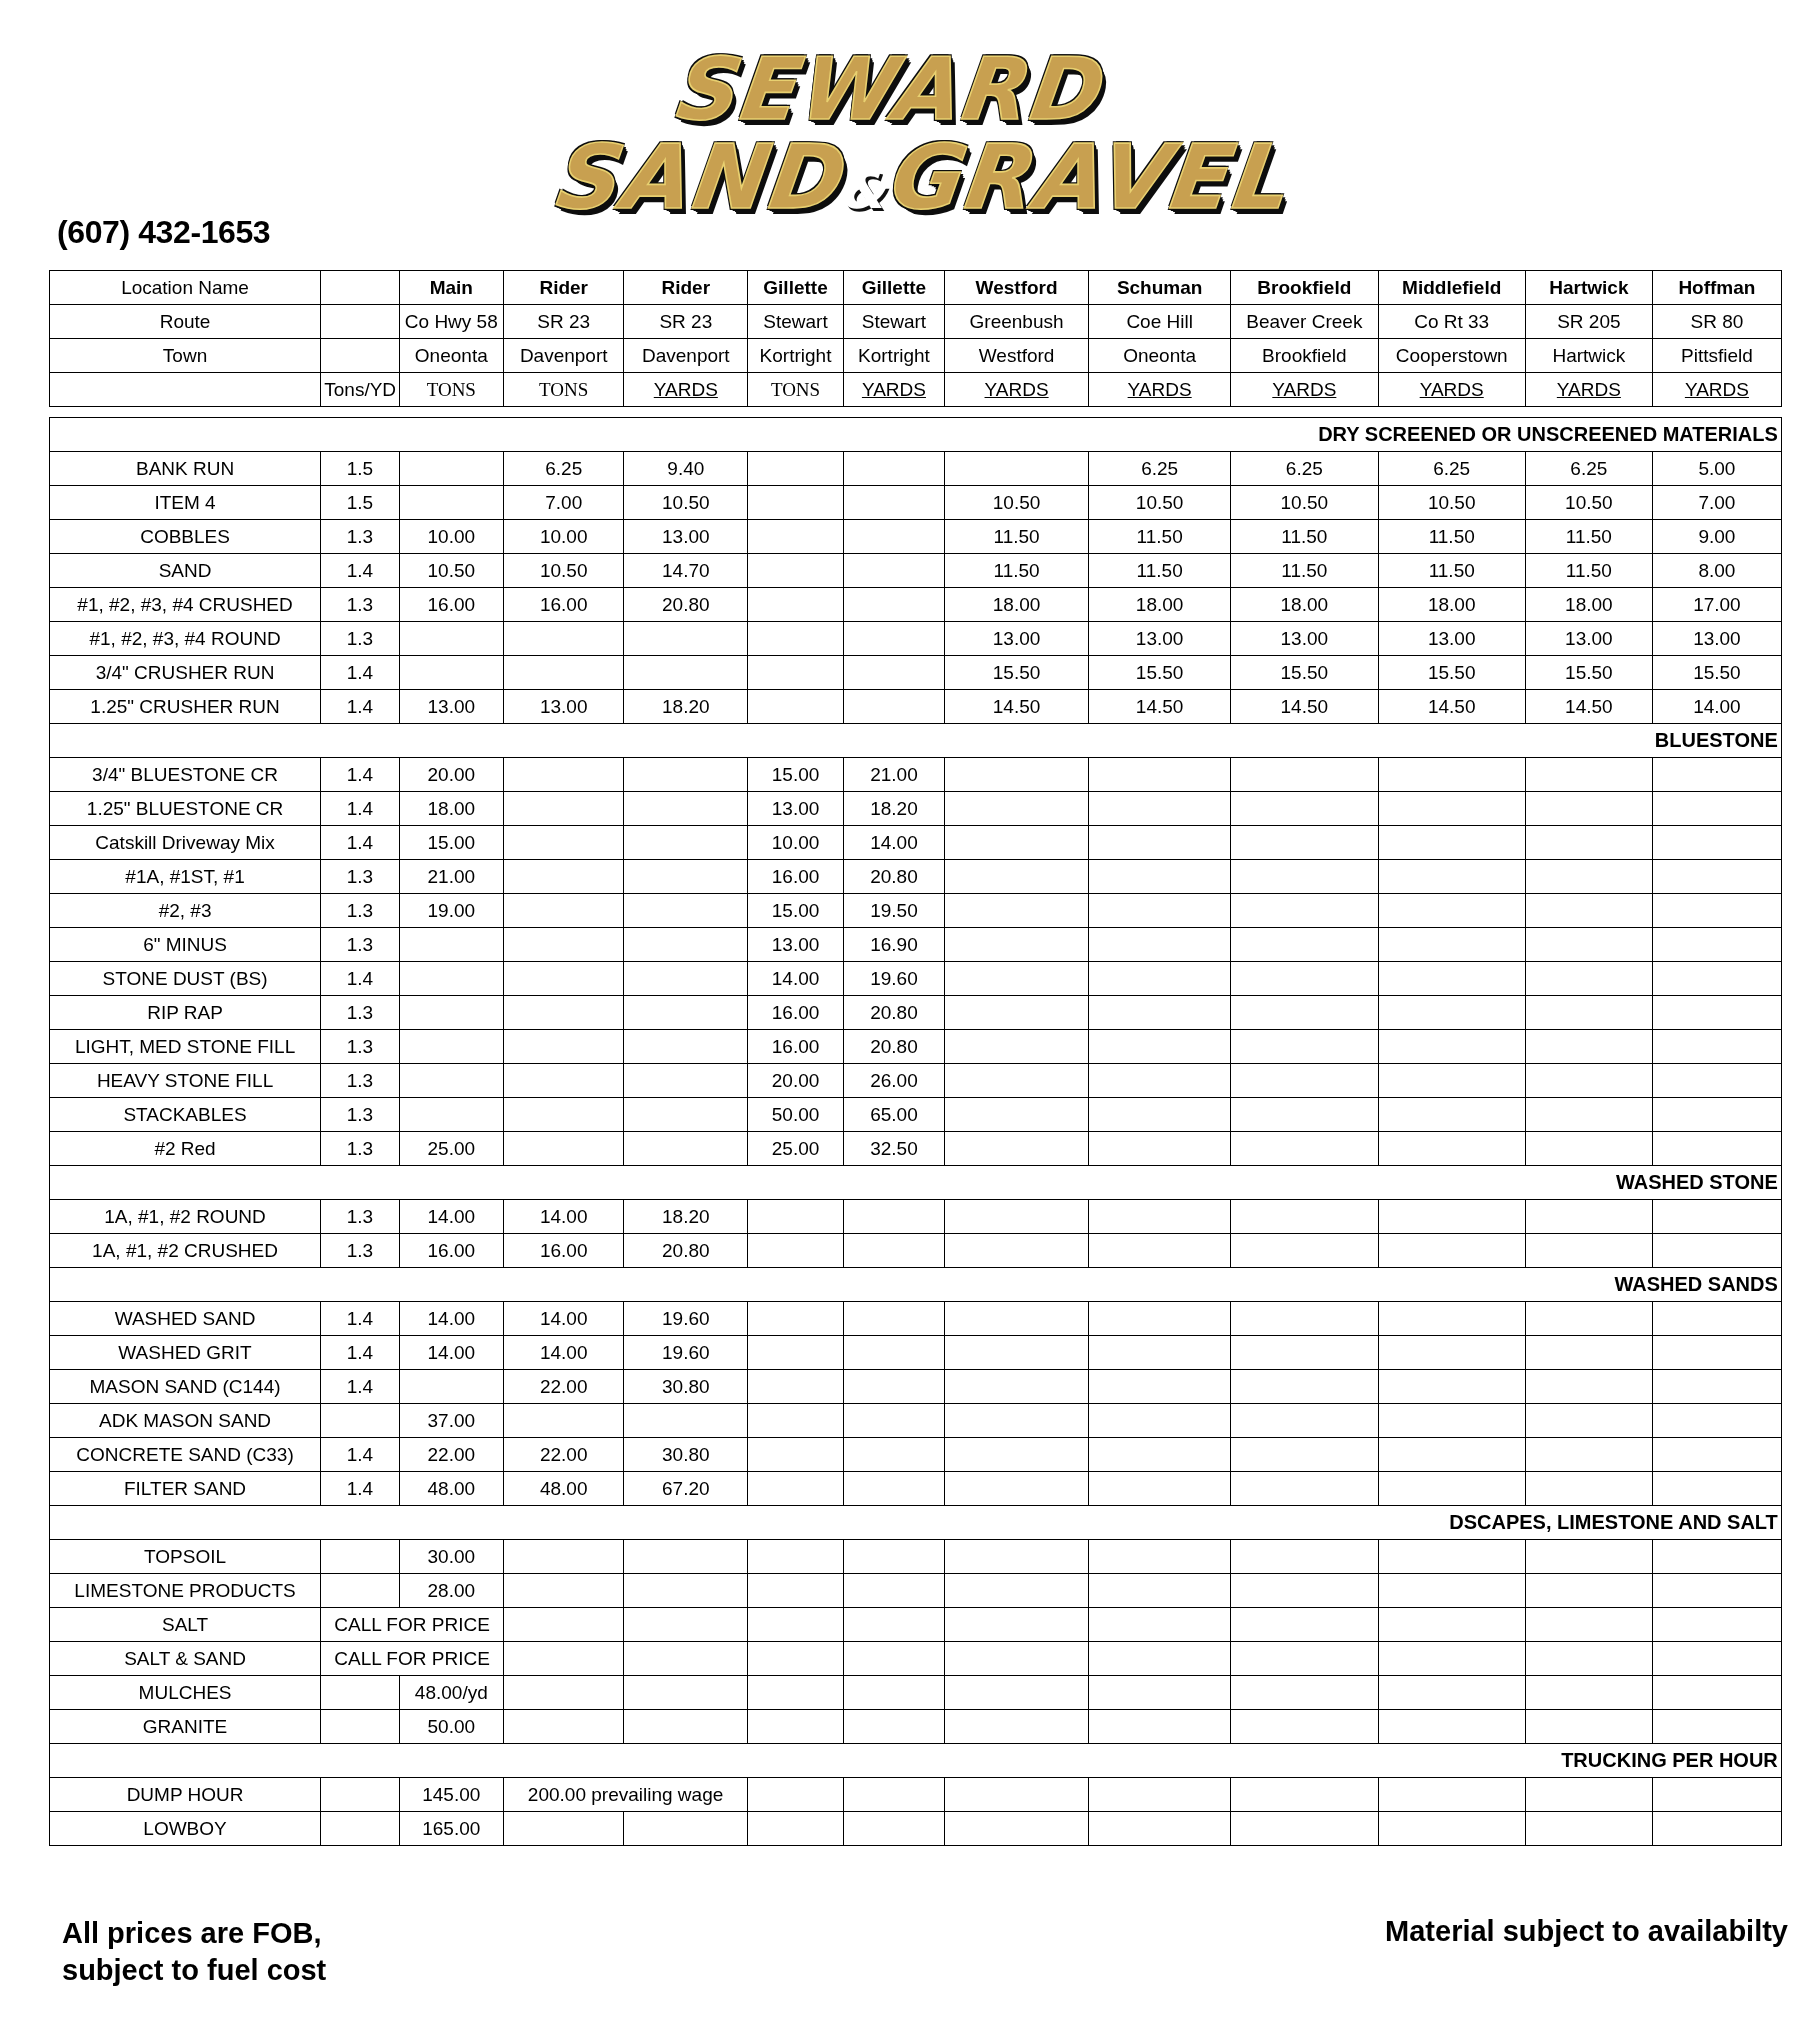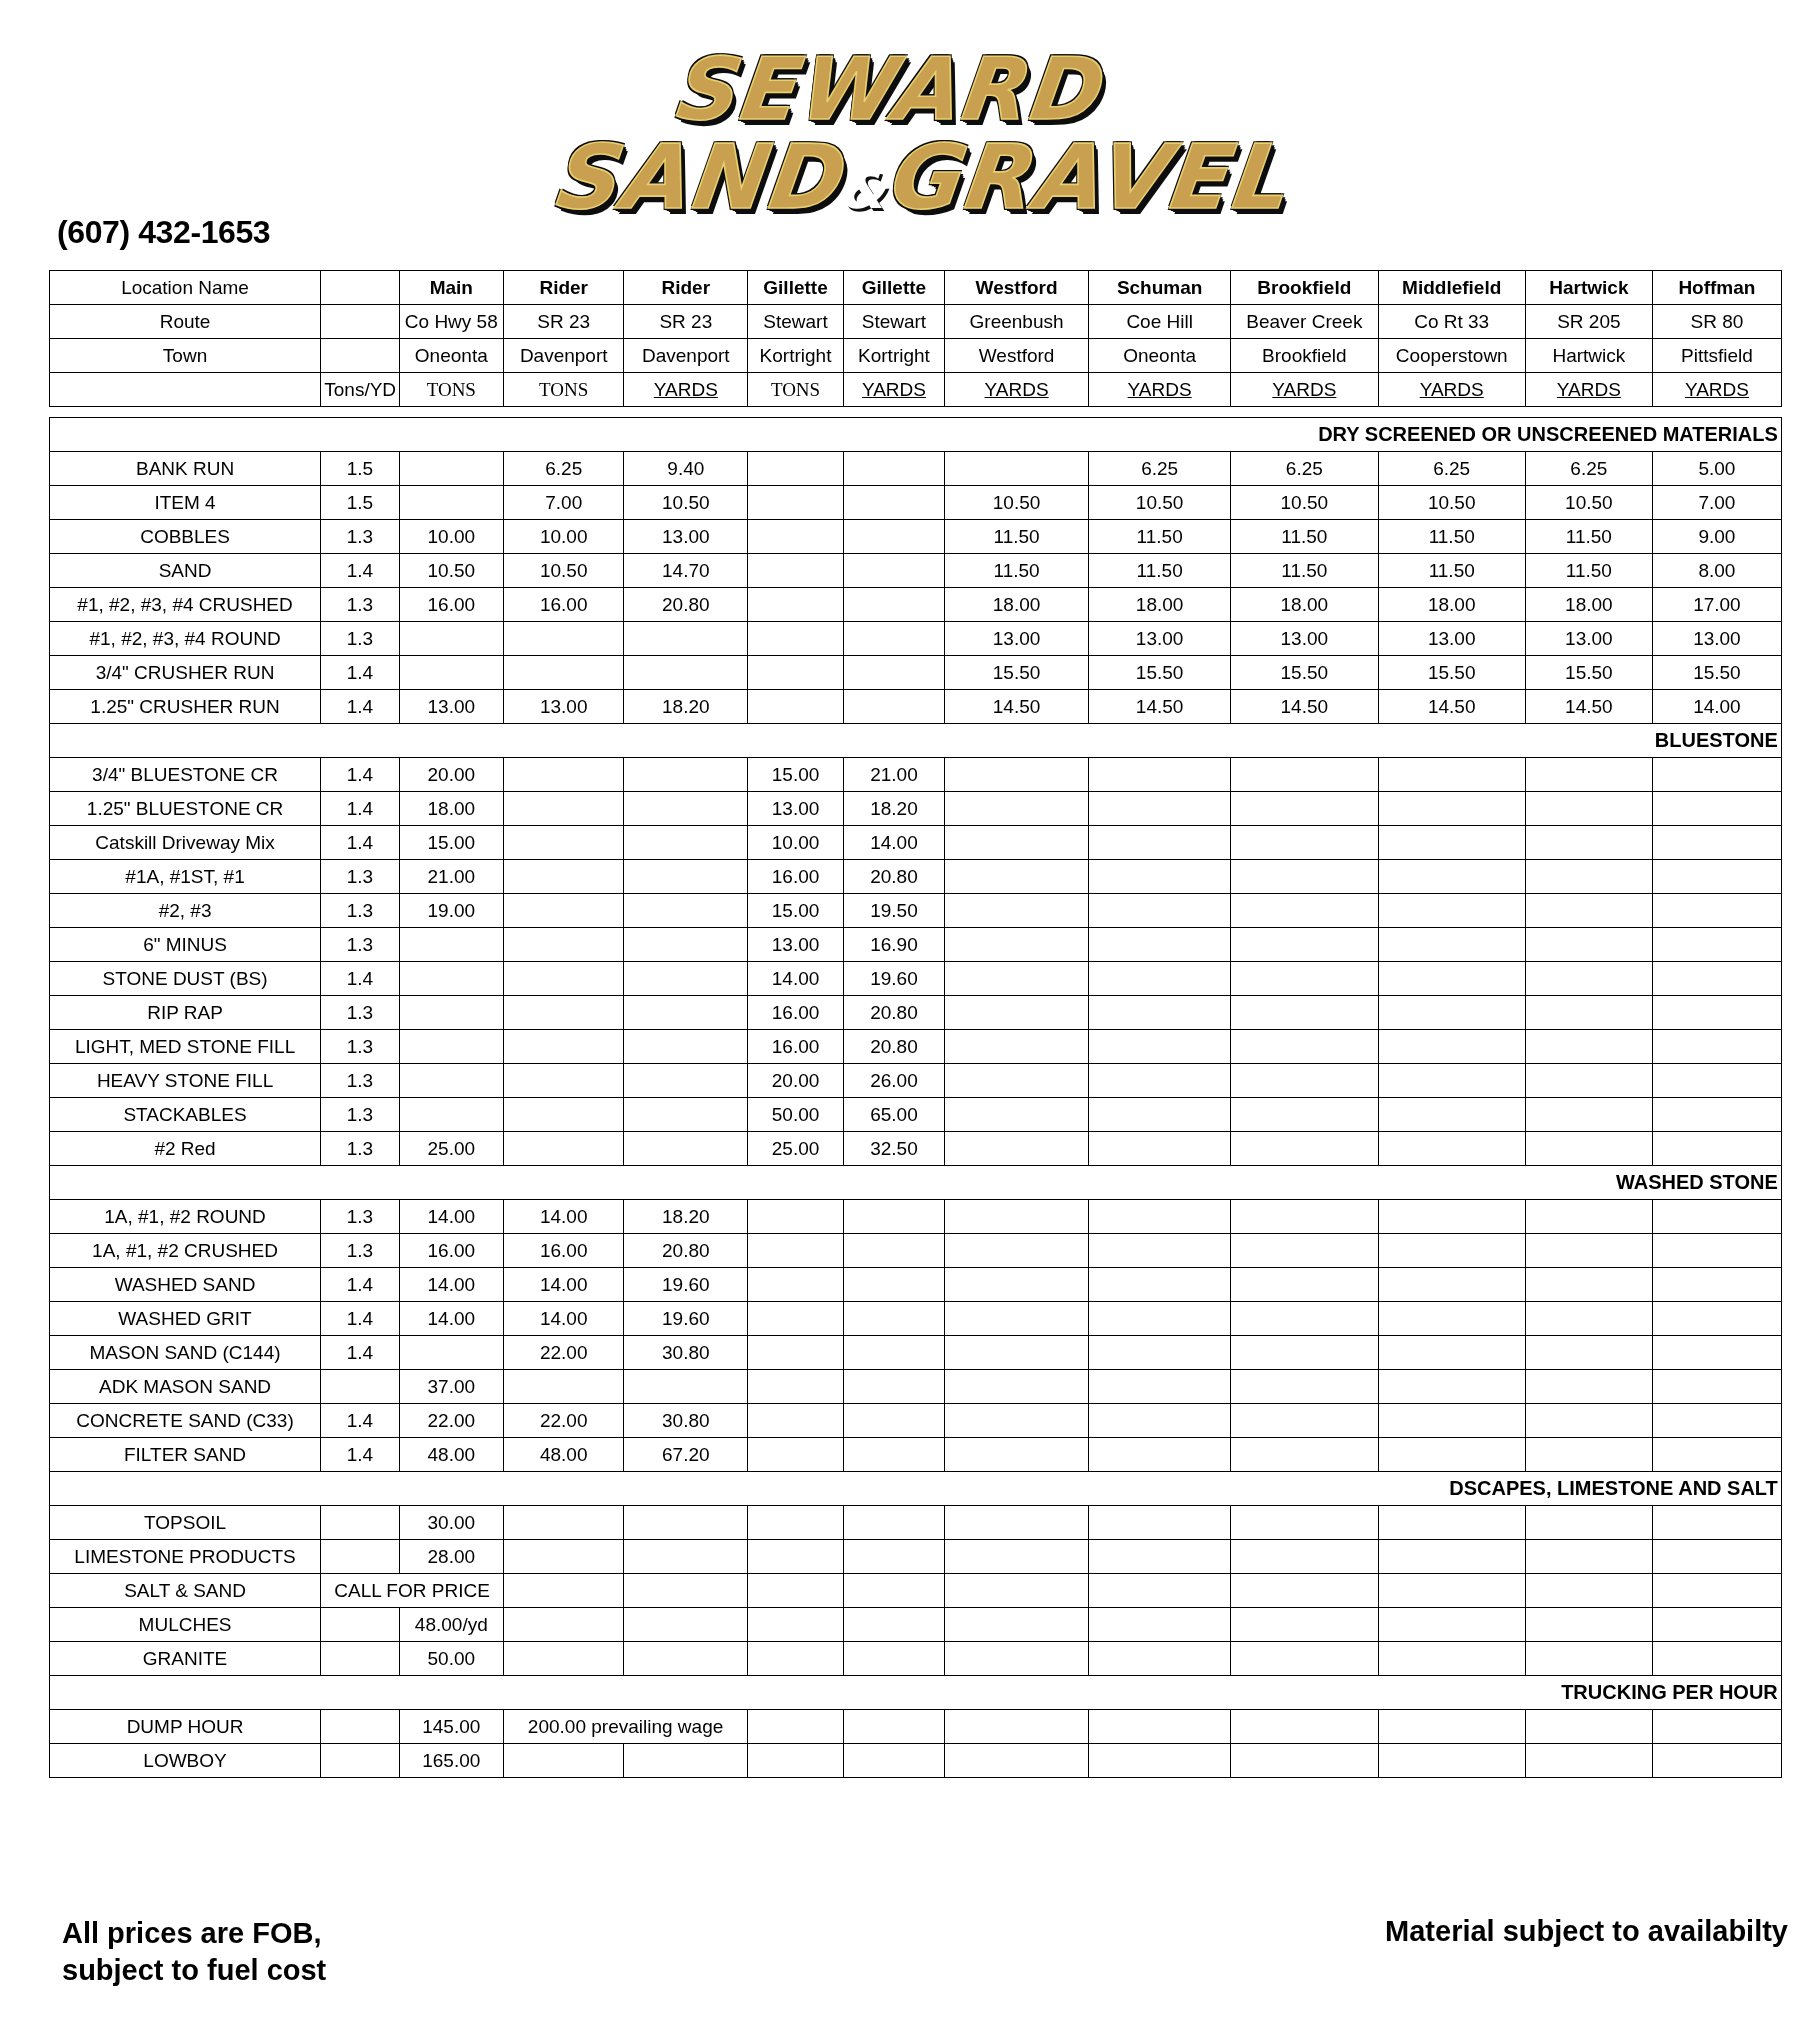--- a/index.html
+++ b/index.html
@@ -604,20 +604,23 @@
           <td>20.80</td>
           <td class="gil-left"></td>
           <td class="gil-right"></td>
           <td></td>
           <td></td>
           <td></td>
           <td></td>
           <td></td>
           <td></td>
         </tr>
+        <tr class="section">
+          <td class="sec-indent" colspan="13">WASHED SANDS</td>
+        </tr>
         <tr>
           <td class="lbl">WASHED SAND</td>
           <td>1.4</td>
           <td>14.00</td>
           <td>14.00</td>
           <td>19.60</td>
           <td class="gil-left"></td>
           <td class="gil-right"></td>
           <td></td>
           <td></td>
@@ -716,20 +719,34 @@
           <td></td>
           <td></td>
           <td></td>
           <td></td>
           <td></td>
         </tr>
         <tr>
           <td class="lbl">LIMESTONE PRODUCTS</td>
           <td></td>
           <td>28.00</td>
+          <td></td>
+          <td></td>
+          <td class="gil-left"></td>
+          <td class="gil-right"></td>
+          <td></td>
+          <td></td>
+          <td></td>
+          <td></td>
+          <td></td>
+          <td></td>
+        </tr>
+        <tr>
+          <td class="lbl">SALT</td>
+          <td colspan="2">CALL FOR PRICE</td>
           <td></td>
           <td></td>
           <td class="gil-left"></td>
           <td class="gil-right"></td>
           <td></td>
           <td></td>
           <td></td>
           <td></td>
           <td></td>
           <td></td>

